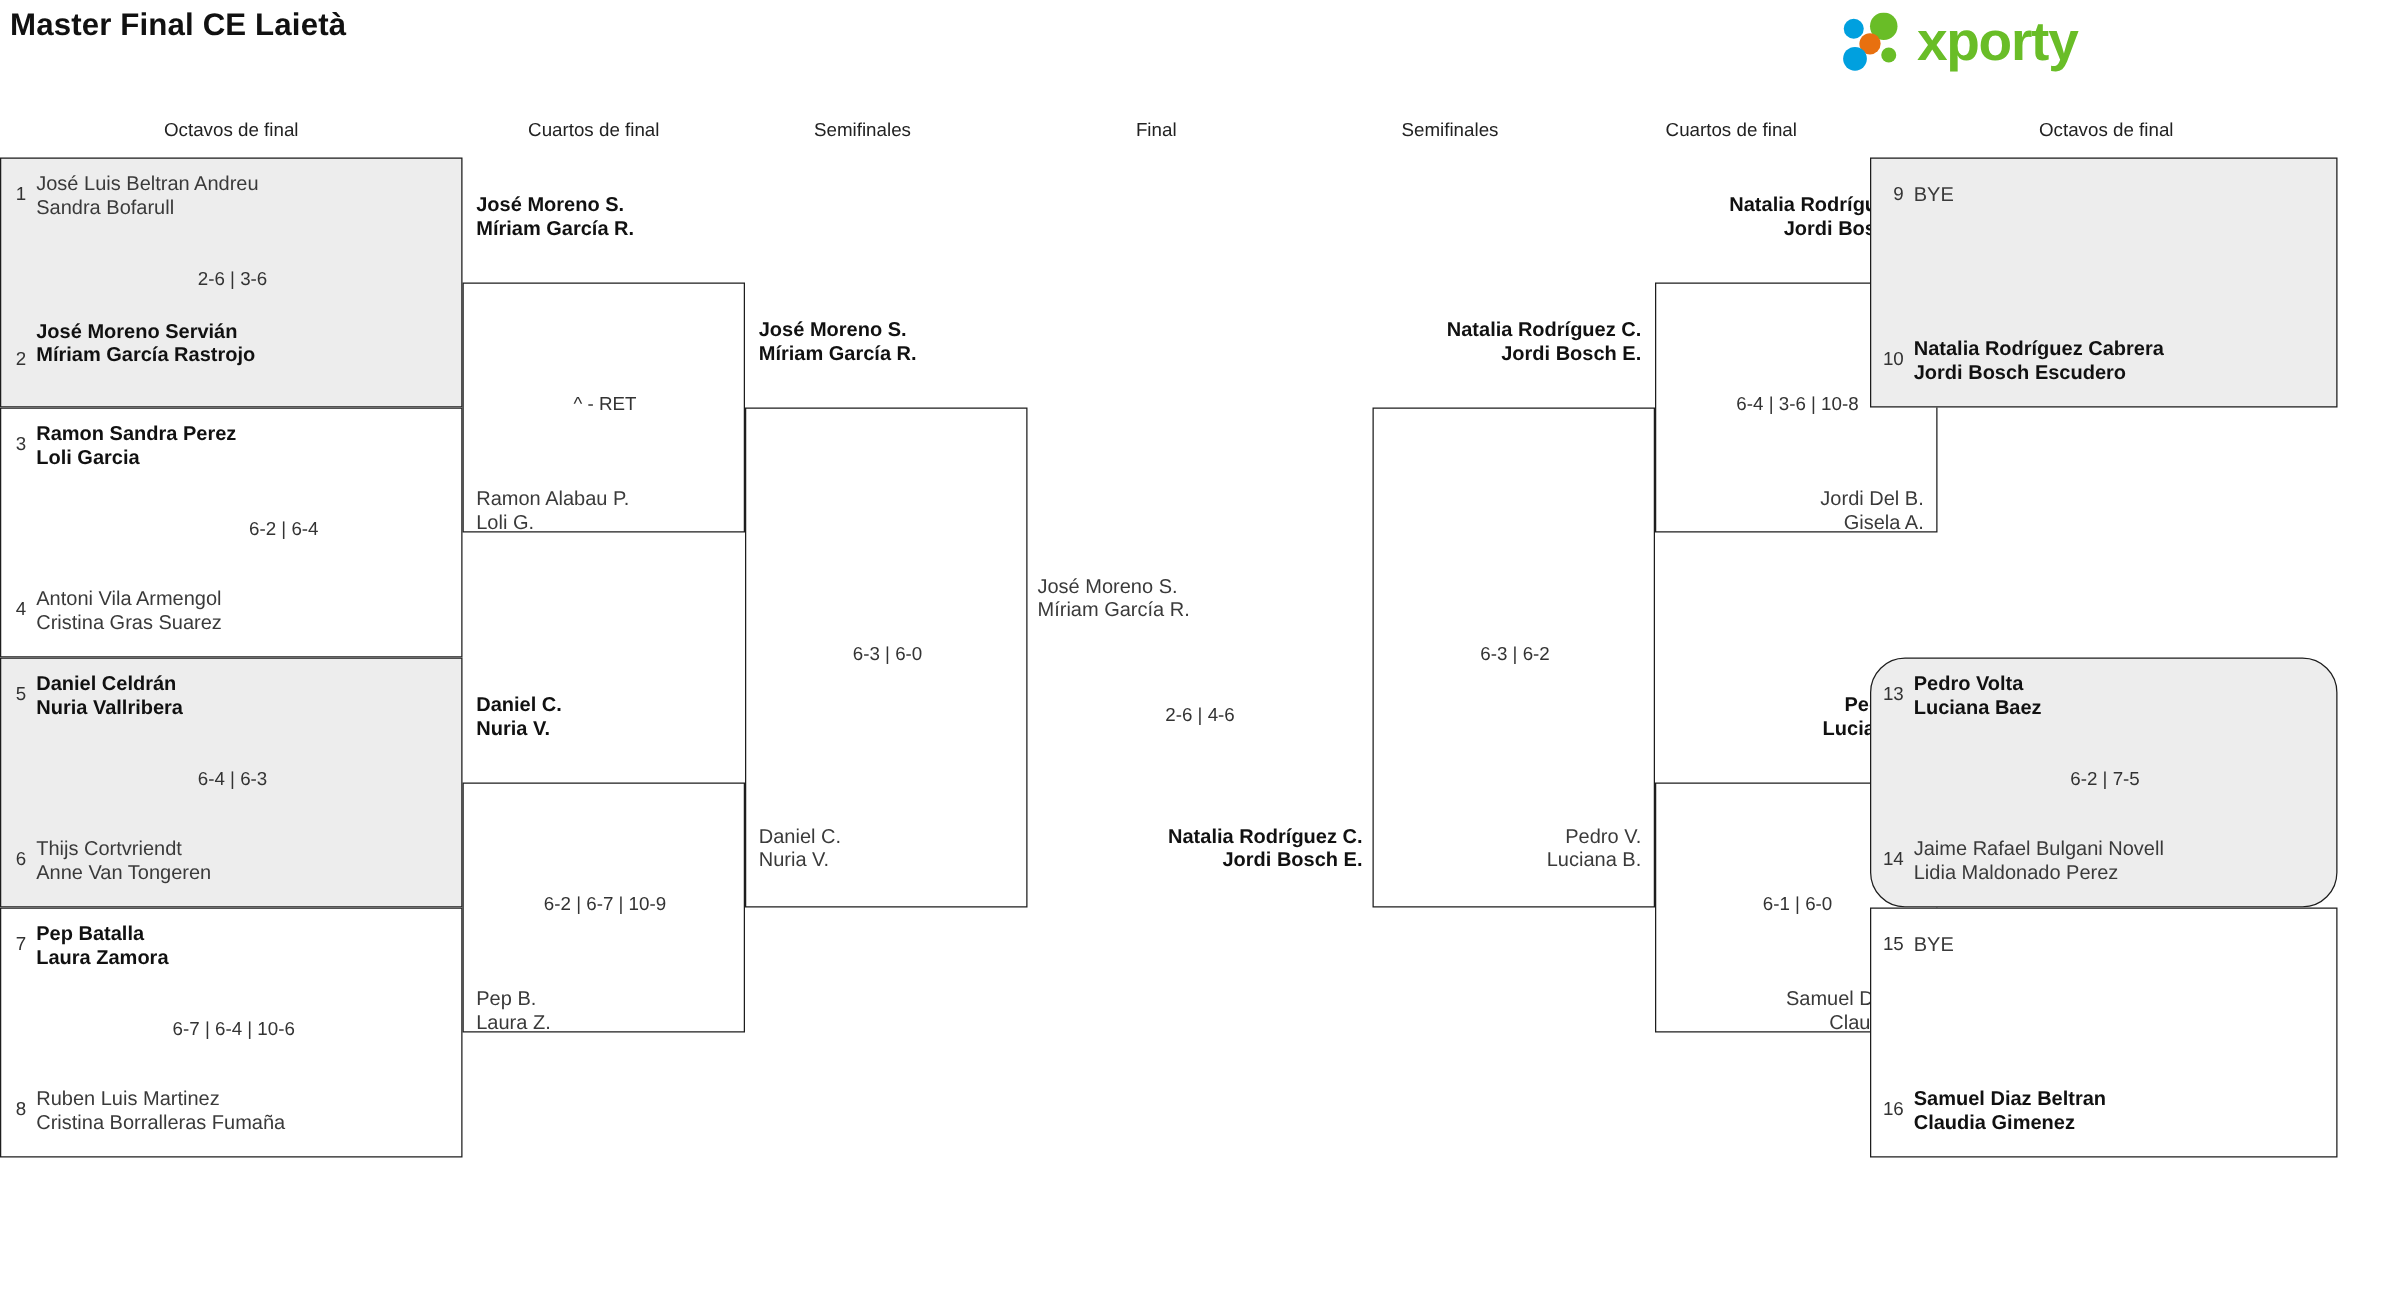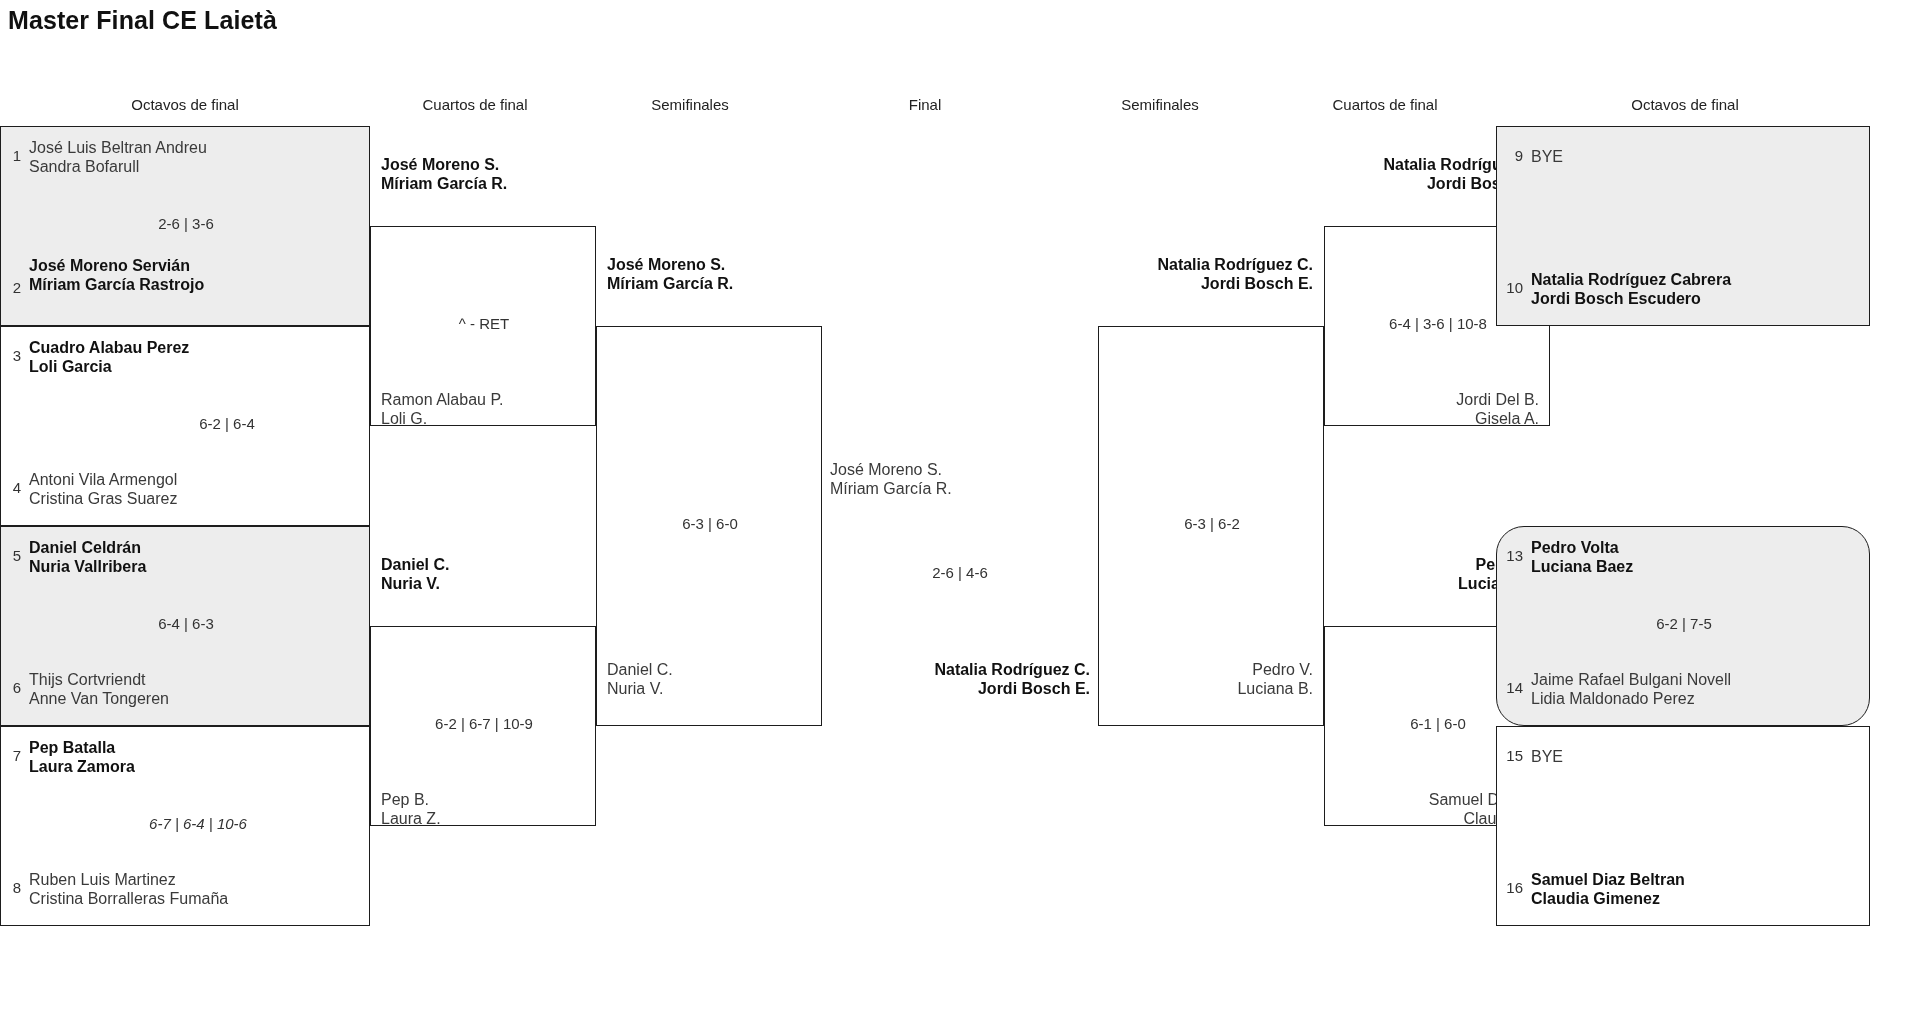--- a/index.html
+++ b/index.html
@@ -50,20 +50,30 @@
 </style>
 </head>
 <body>
 
 <div id="root">
 
   <div class="title-block">
     <div class="title-line">Master Final CE Laietà</div>
   </div>
 
+  <div class="logo">
+    <svg class="logo-dots" viewBox="0 0 58 48">
+      <circle cx="11" cy="13" r="8" fill="#00a0df"></circle>
+      <circle cx="35" cy="11" r="11" fill="#69bd27"></circle>
+      <circle cx="24" cy="25" r="8.5" fill="#e8700f"></circle>
+      <circle cx="12" cy="37" r="9.5" fill="#00a0df"></circle>
+      <circle cx="39" cy="34" r="6" fill="#69bd27"></circle>
+    </svg>
+    <span class="logo-word">xporty</span>
+  </div>
 
   <div class="round-head" style="left:60px;  width:250px;">Octavos de final</div>
   <div class="round-head" style="left:360px; width:230px;">Cuartos de final</div>
   <div class="round-head" style="left:595px; width:190px;">Semifinales</div>
   <div class="round-head" style="left:840px; width:170px;">Final</div>
   <div class="round-head" style="left:1065px;width:190px;">Semifinales</div>
   <div class="round-head" style="left:1270px;width:230px;">Cuartos de final</div>
   <div class="round-head" style="left:1560px;width:250px;">Octavos de final</div>
 
   <div class="mbox gray" style="left:0px; top:126px; width:370px; height:200px;">
@@ -76,21 +86,21 @@
     <span class="seed" style="left:0px; top:152px;">2</span>
     <span class="team win" style="left:28px; top:129px;">
       <span class="nm2">José Moreno Servián</span>
         <span class="nm2">Míriam García Rastrojo</span>
     </span>
   </div>
 
   <div class="mbox white" style="left:0px; top:326px; width:370px; height:200px;">
     <span class="seed" style="left:0px; top:20px;">3</span>
     <span class="team win" style="left:28px; top:11px;">
-      <span class="nm2">Cuadro Alabau Perez</span>
+      <span class="nm2">Ramon Sandra Perez</span>
         <span class="nm2">Loli Garcia</span>
     </span>
     <span class="score ctr" style="left:0px; top:88px; width:370px;margin-left:41px;">6-2 | 6-4</span>
     <span class="seed" style="left:0px; top:152px;">4</span>
     <span class="team" style="left:28px; top:143px;">
       <span class="nm2">Antoni Vila Armengol</span>
         <span class="nm2">Cristina Gras Suarez</span>
     </span>
   </div>
 
@@ -107,21 +117,21 @@
         <span class="nm2">Anne Van Tongeren</span>
     </span>
   </div>
 
   <div class="mbox white" style="left:0px; top:726px; width:370px; height:200px;">
     <span class="seed" style="left:0px; top:20px;">7</span>
     <span class="team win" style="left:28px; top:11px;">
       <span class="nm2">Pep Batalla</span>
         <span class="nm2">Laura Zamora</span>
     </span>
-    <span class="score ctr" style="left:12px; top:88px; width:370px;font-style:italic;">6-7 | 6-4 | 10-6</span>
+    <span class="score ctr" style="left:1px; top:88px; width:370px;">6-7 | 6-4 | 10-6</span>
     <span class="seed" style="left:0px; top:152px;">8</span>
     <span class="team" style="left:28px; top:143px;">
       <span class="nm2">Ruben Luis Martinez</span>
         <span class="nm2">Cristina Borralleras Fumaña</span>
     </span>
   </div>
 
   <div class="mbox nobg" style="left:370px; top:226px; width:226px; height:200px;">
     <span class="team win" style="left:10px; top:-72px;">
       <span class="nm2">José Moreno S.</span>

